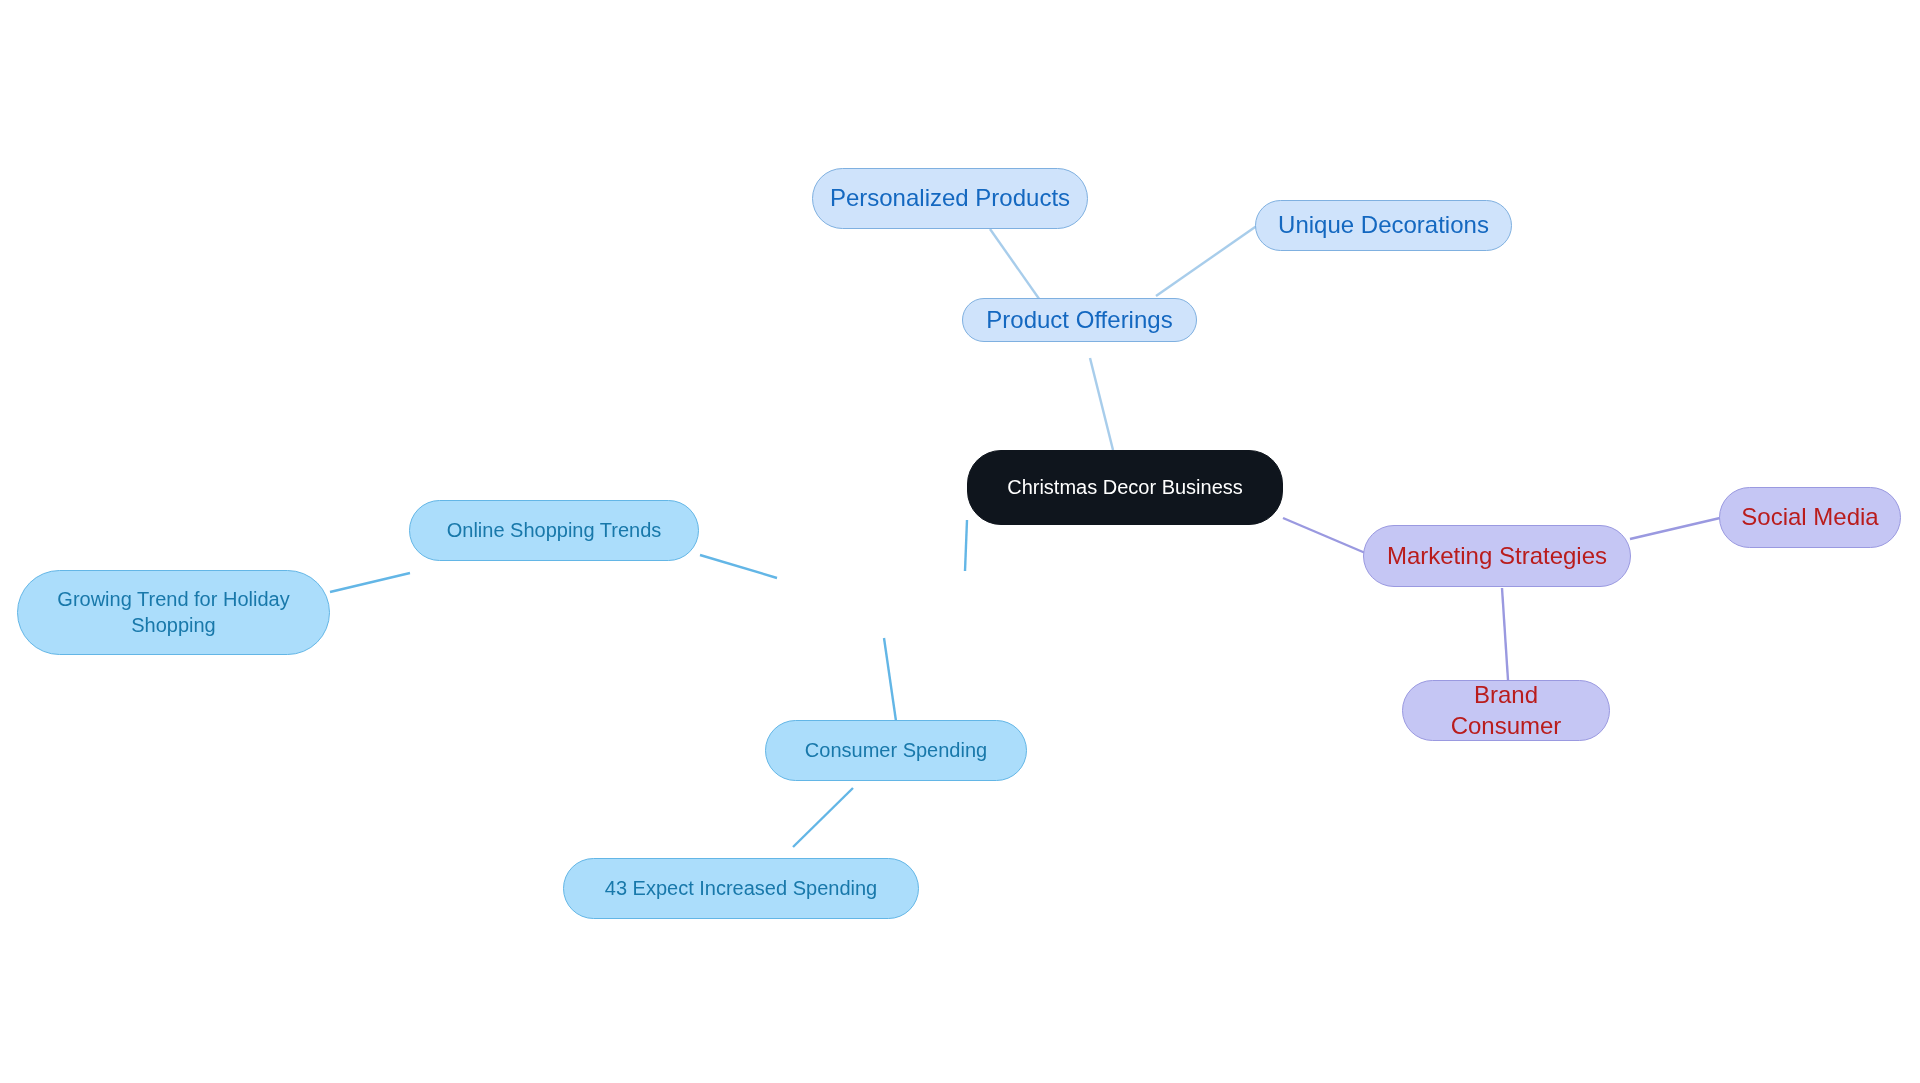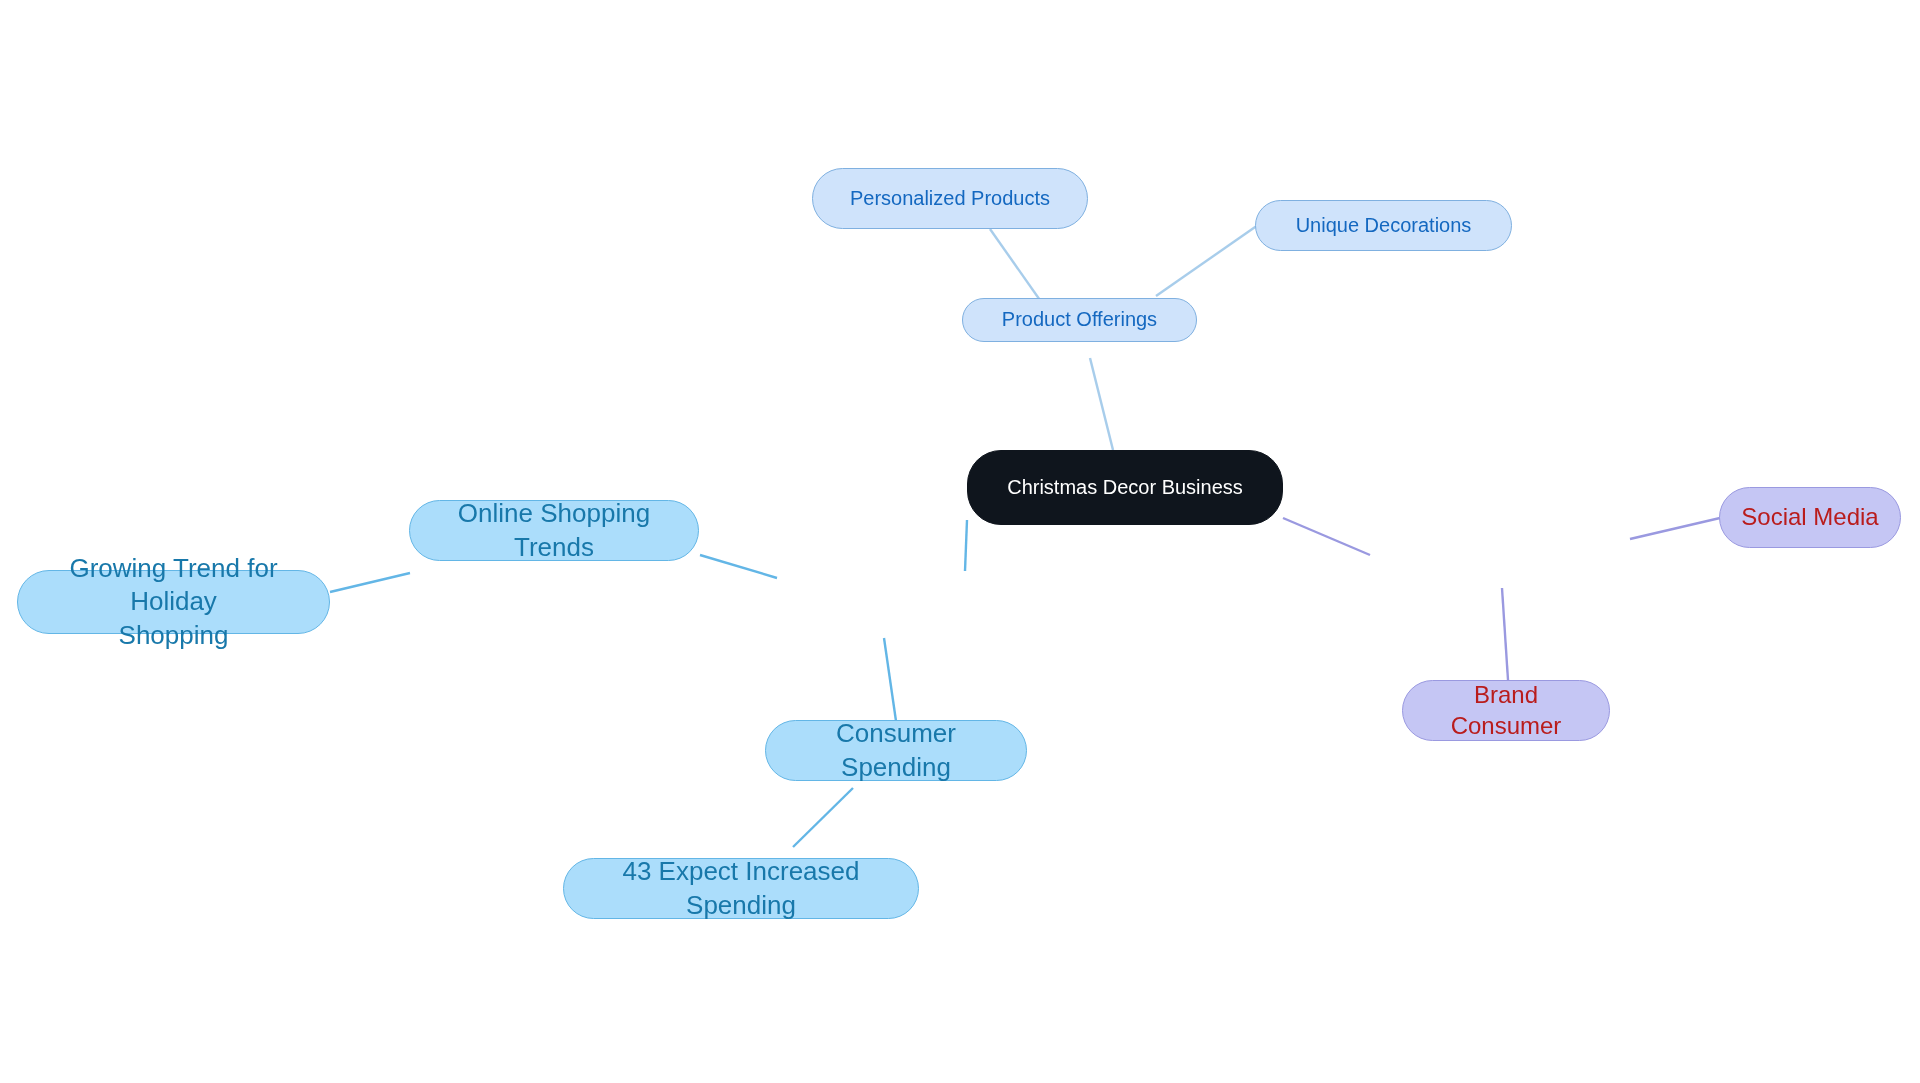--- a/index.html
+++ b/index.html
@@ -44,28 +44,28 @@
     border-color: #0f151d;
     color: #ffffff;
     font-size: 20px;
     border-radius: 34px;
   }
   
   .node-prod {
     background: #cfe3fb;
     border-color: #7fb0e0;
     color: #1468c0;
-    font-size: 20px;
+    font-size: 24px;
   }
   
   .node-market {
     background: #abddfb;
     border-color: #63b6e6;
     color: #1878aa;
-    font-size: 26px;
+    font-size: 20px;
   }
   
   .node-marketing {
     background: #c5c6f4;
     border-color: #9a99e0;
     color: #b91c1c;
     font-size: 24px;
   }
 </style>
 </head>
@@ -102,25 +102,26 @@
 
   <div class="node node-prod" style="left:962px; top:298px; width:235px; height:44px;">Product Offerings</div>
 
   <div class="node node-prod" style="left:812px; top:168px; width:276px; height:61px;">Personalized Products</div>
 
   <div class="node node-prod" style="left:1255px; top:200px; width:257px; height:51px;">Unique Decorations</div>
 
 
   <div class="node node-market" style="left:409px; top:500px; width:290px; height:61px;">Online Shopping Trends</div>
 
-  <div class="node node-market" style="left:17px; top:570px; width:313px; height:64px;">Growing Trend for Holiday
+  <div class="node node-market" style="left:17px; top:570px; width:313px; height:85px;">Growing Trend for Holiday
 Shopping</div>
 
   <div class="node node-market" style="left:765px; top:720px; width:262px; height:61px;">Consumer Spending</div>
 
   <div class="node node-market" style="left:563px; top:845px; width:356px; height:61px;margin-top:13px;">43 Expect Increased Spending</div>
 
+  <div class="node node-marketing" style="left:1363px; top:525px; width:268px; height:62px;">Marketing Strategies</div>
 
   <div class="node node-marketing" style="left:1719px; top:487px; width:182px; height:61px;">Social Media</div>
 
   <div class="node node-marketing" style="left:1402px; top:680px; width:208px; height:61px;">Brand Consumer</div>
 
 </div>
 
 </body></html>

